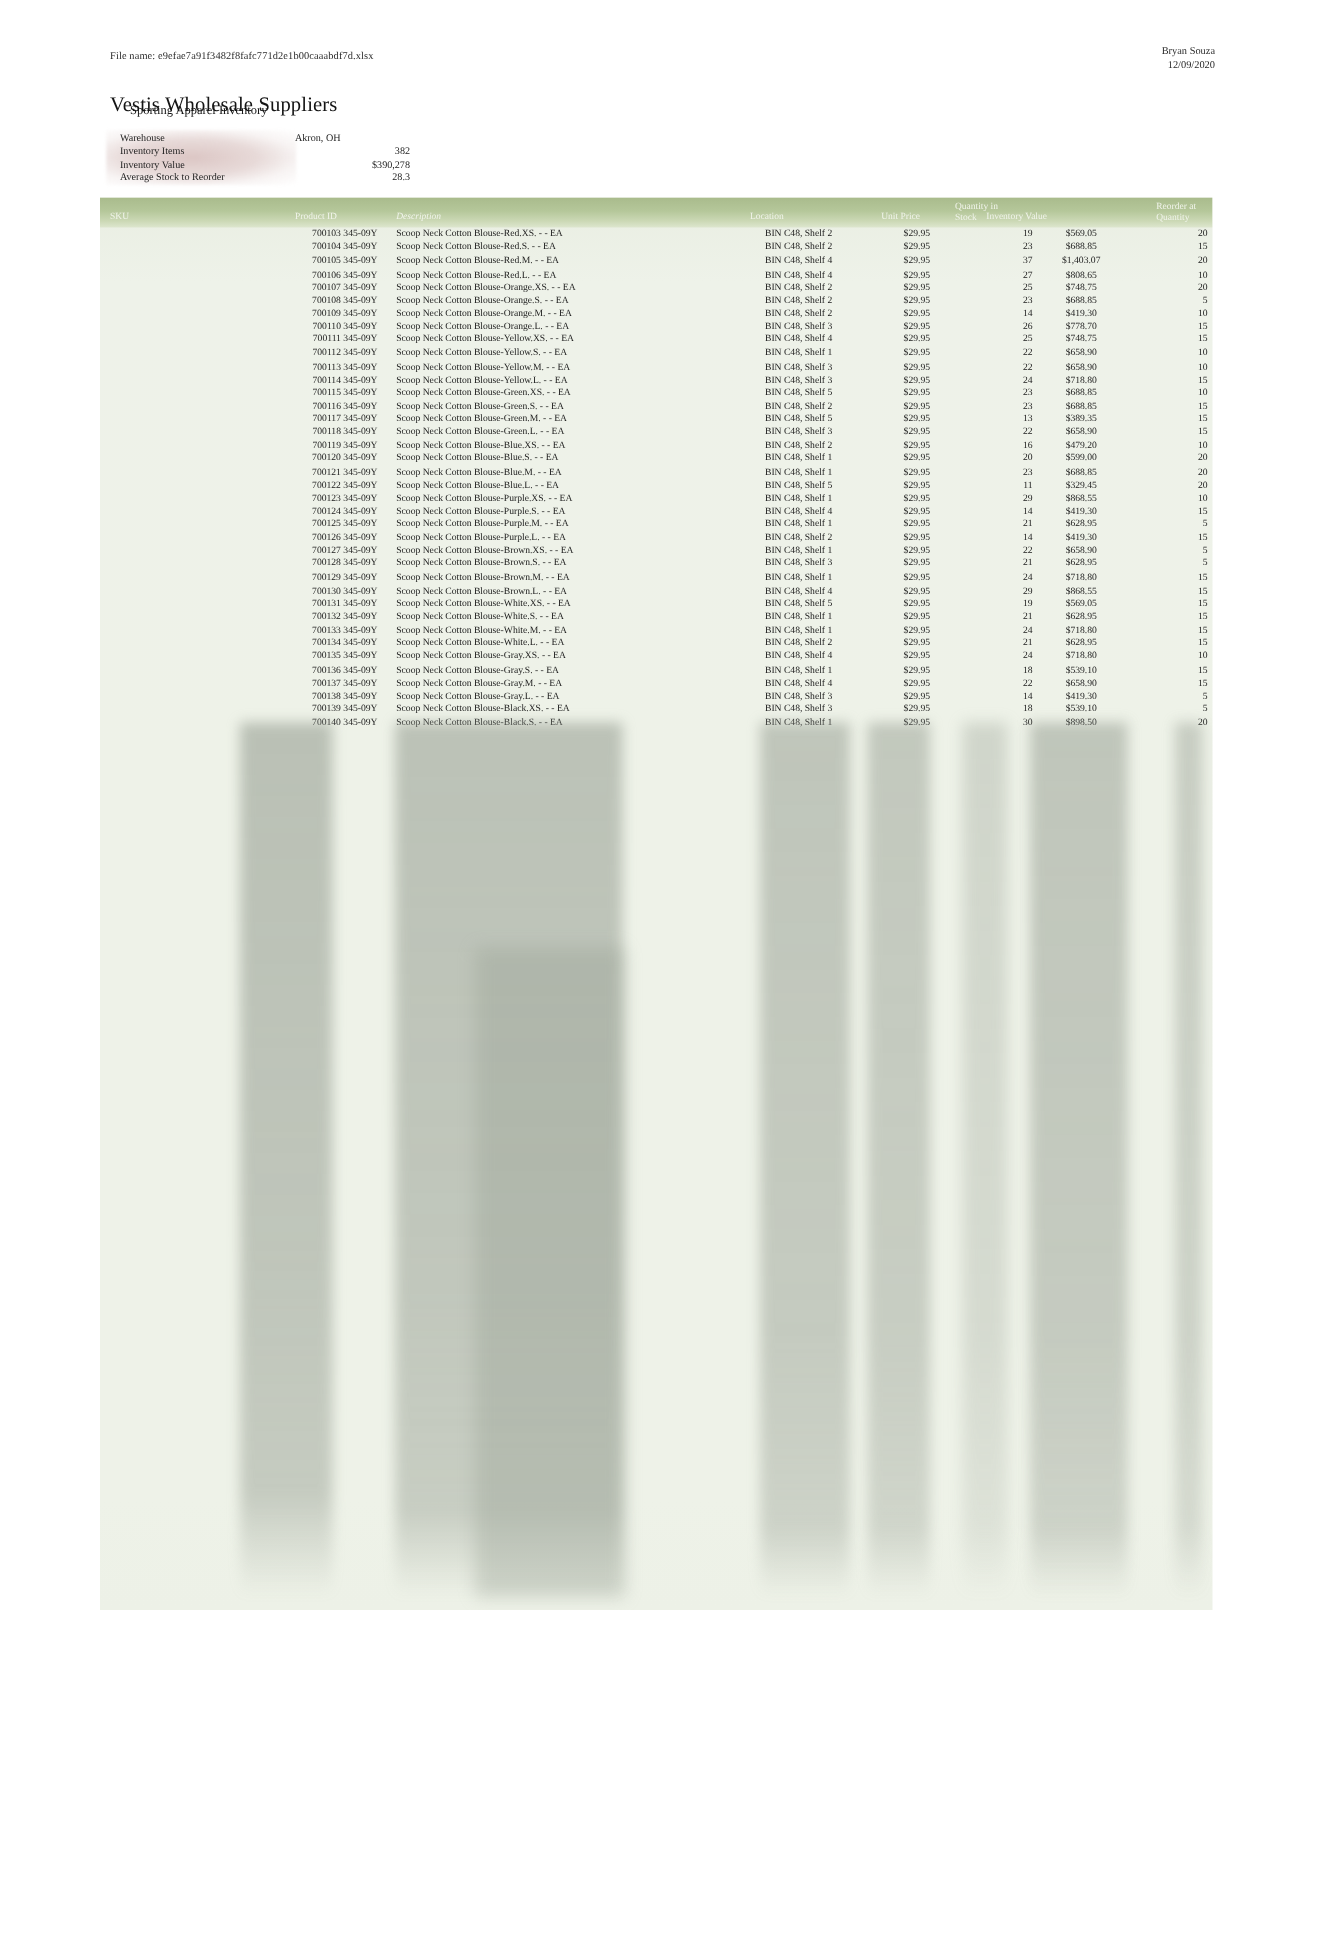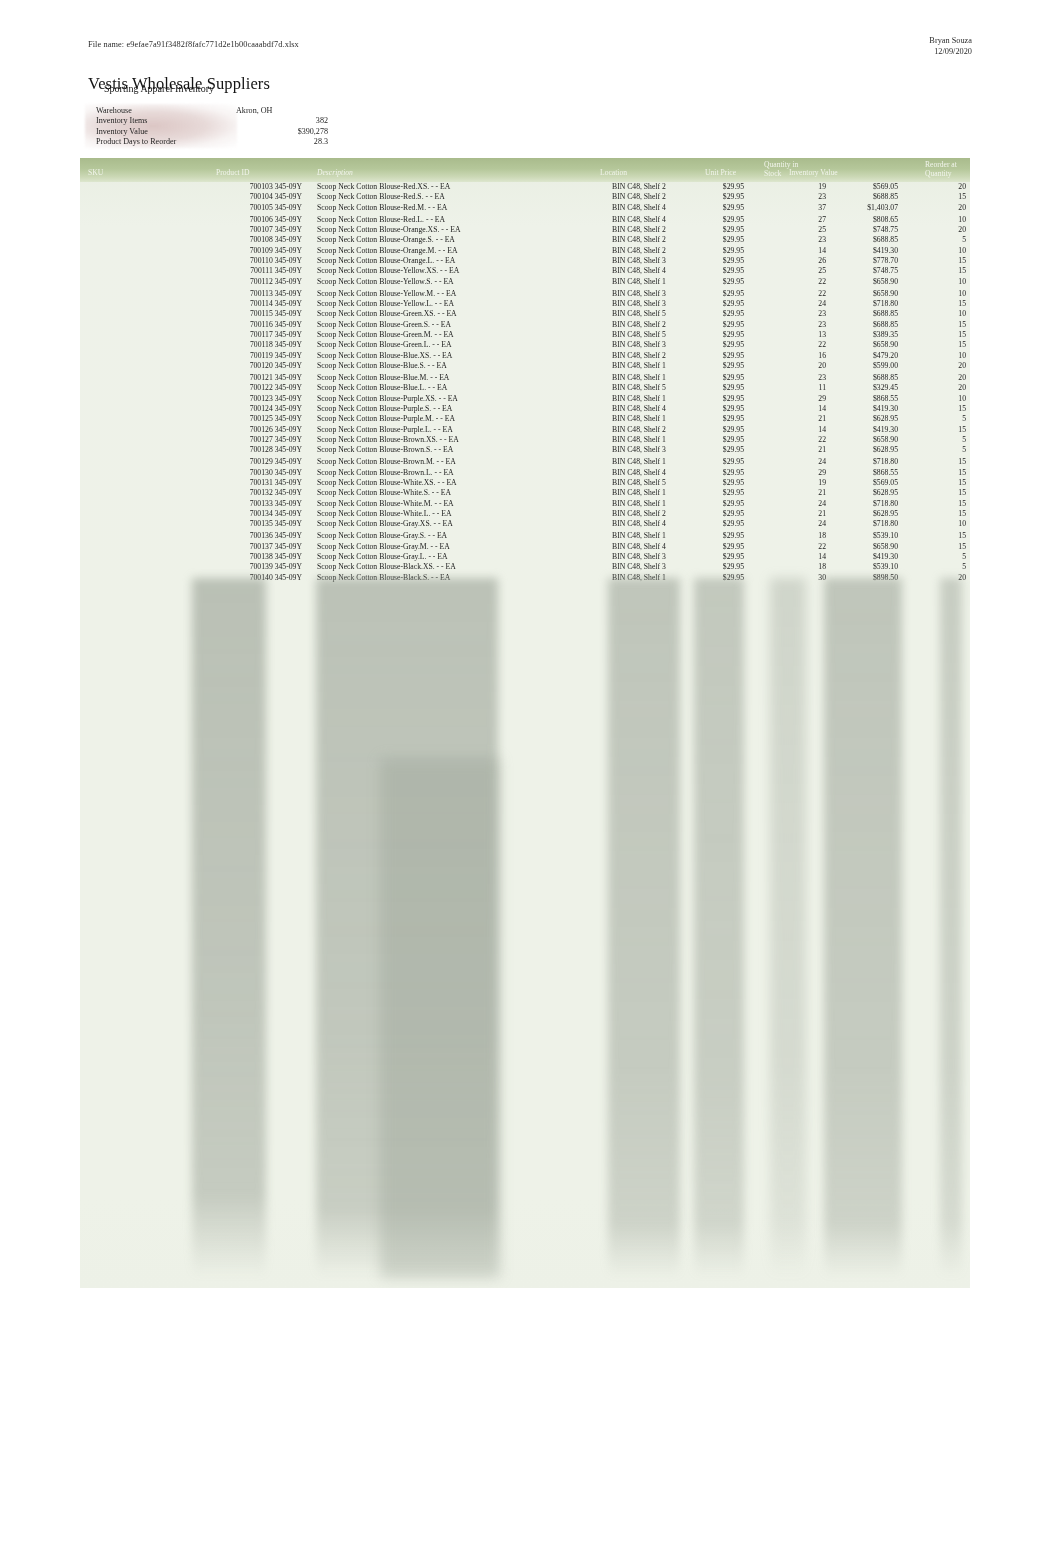--- a/index.html
+++ b/index.html
@@ -119,21 +119,21 @@
     background: linear-gradient(to bottom, #a9bb8c 0%, #b5c79a 45%, #cbd8b5 78%, #dde6ce 100%);
   }
   .thead .th {
     position: absolute;
     font-size: 7.6px;
     color: #f2f5ec;
     line-height: 1.18;
     white-space: nowrap;
   }
   .th.sku      { left: 8px;   top: 11px; }
-  .th.pid      { left: 136px; top: 11px; }
+  .th.pid      { left: 156px; top: 11px; }
   .th.desc     { left: 237px; top: 11px; font-style: italic; }
   .th.loc      { left: 520px; top: 11px; }
   .th.price    { left: 625px; top: 11px; text-align: right; }
   .th.qty      { left: 684px; top: 3px;  }
   .th.invval   { left: 709px; top: 11px; }
   .th.reorder  { left: 823px; top: 3px; margin-left: 22px;  }
 
   .tbody {
     position: relative;
   }
@@ -146,21 +146,21 @@
     white-space: nowrap;
   }
   .trow.grp { margin-top: 1.6px; }
   .cell { position: absolute; top: 0; }
   .c-sku   { left: 8px; }
   .c-pid   { left: 110px; width: 112px; text-align: right; }
   .c-desc  { left: 237px; }
   .c-loc   { left: 532px; }
   .c-price { left: 600px; width: 64px; text-align: right; }
   .c-qty   { left: 668px; width: 78px; text-align: right; }
-  .c-val   { left: 752px; width: 66px; text-align: right; }
+  .c-val   { left: 752px; width: 66px; text-align: center; }
   .c-ro    { left: 828px; width: 58px; text-align: right; }
 
   
   .redacted {
     position: absolute;
     left: 0;
     top: 420px;
     width: 890px;
     height: 710px;
     pointer-events: none;
@@ -247,21 +247,21 @@
     </div>
     <div class="summary-row">
       <span class="summary-label">Inventory Items</span>
       <span class="summary-value">382</span>
     </div>
     <div class="summary-row">
       <span class="summary-label">Inventory Value</span>
       <span class="summary-value">$390,278</span>
     </div>
     <div class="summary-row">
-      <span class="summary-label">Product Days to Reorder</span>
+      <span class="summary-label">Average Stock to Reorder</span>
       <span class="summary-value">28.3</span>
     </div>
   </div>
 
 <div class="table-wrap">
 
   <div class="thead">
     <span class="th sku">SKU</span>
     <span class="th pid">Product ID</span>
     <span class="th desc">Description</span>

